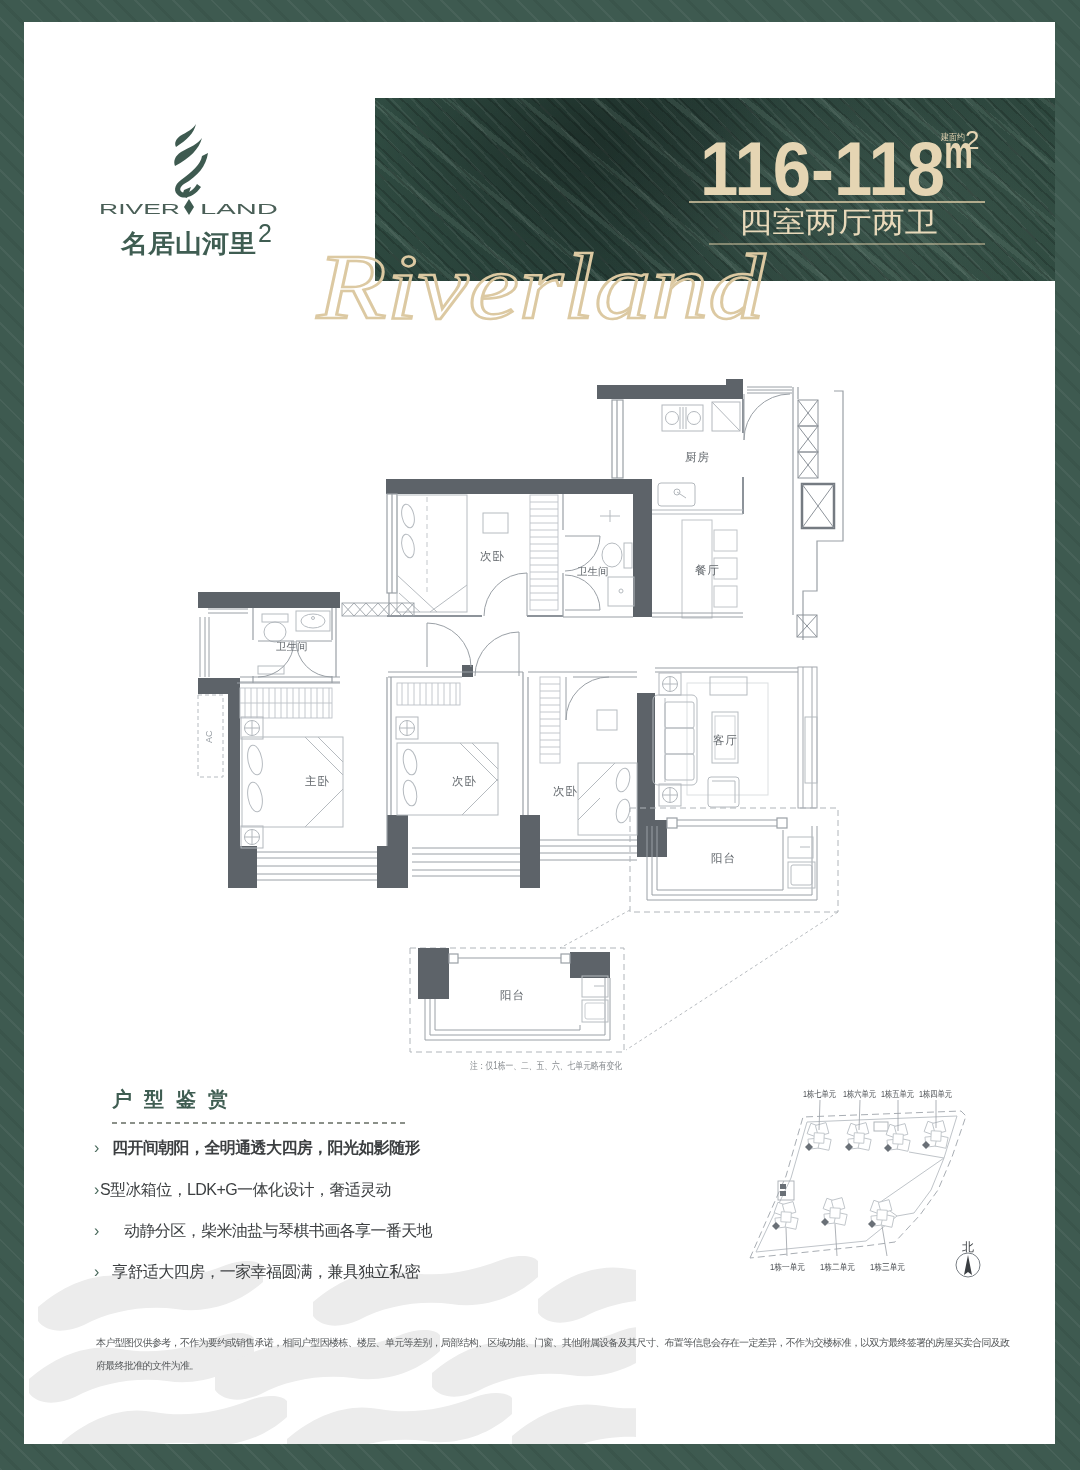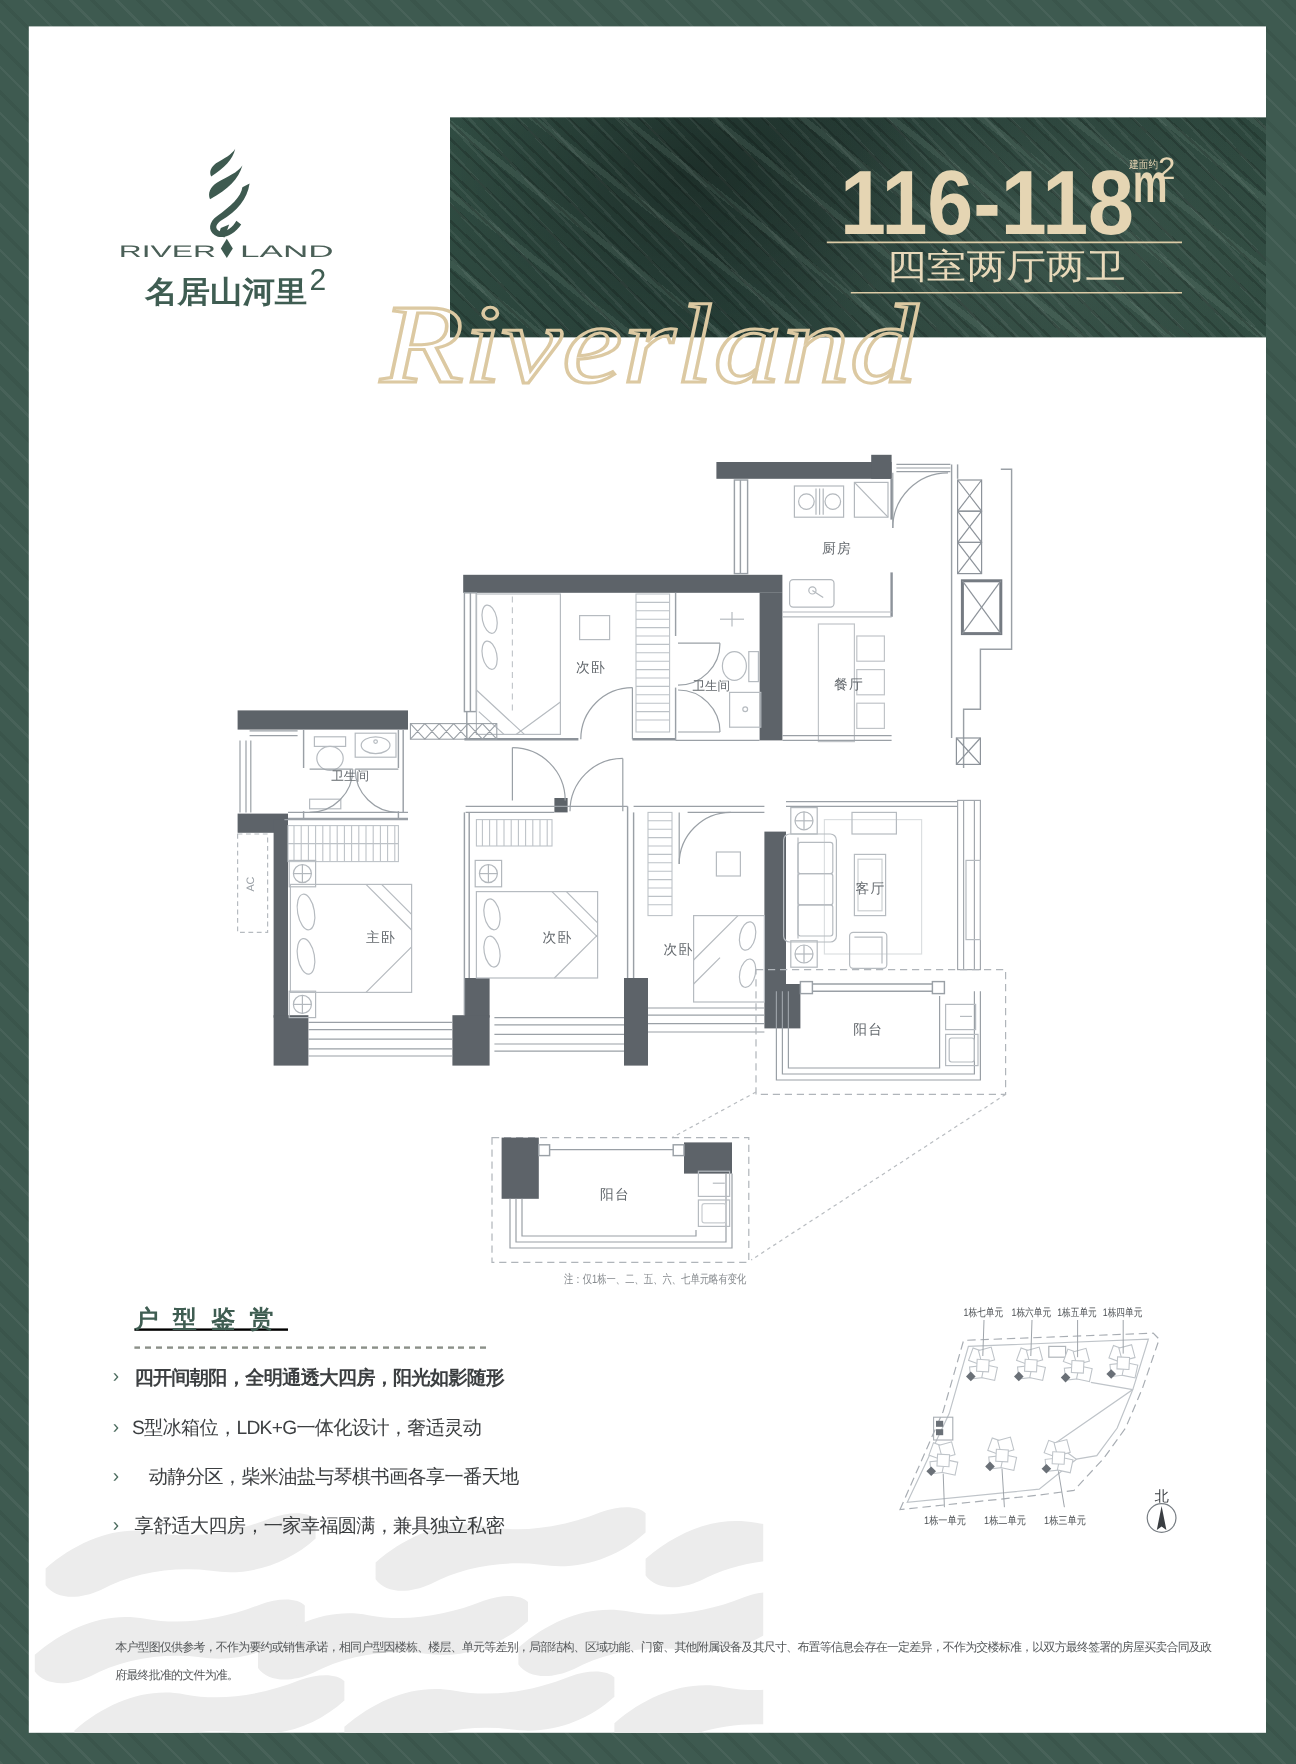--- a/index.html
+++ b/index.html
@@ -521,34 +521,34 @@
   <rect x="585" y="1003" width="20" height="16" rx="2" stroke="#c8ccd0"></rect>
 </g>
 
 <text x="500" y="999" font-size="11.5" fill="#63686d" letter-spacing="1">阳台</text>
 
 <text x="470" y="1069" font-size="10" fill="#85898d" textLength="152" lengthAdjust="spacingAndGlyphs">注：仅1栋一、二、五、六、七单元略有变化</text>
 
 <text x="685" y="461" font-size="11.5" fill="#63686d" letter-spacing="1">厨房</text>
 </svg>
 
-<div class="abs" style="left:112px;top:1086px;text-decoration:underline;">
+<div class="abs" style="left:112px;top:1086px;">
 
   <div style="font-size:20px;font-weight:bold;color:#3f5d52;letter-spacing:12px;">户型鉴赏</div>
 
   <div style="width:296px;height:2px;margin-top:9px;background:repeating-linear-gradient(90deg,#8b9089 0 5px,rgba(0,0,0,0) 5px 9px);"></div>
 </div>
 
 <div class="abs" style="left:94px;top:1130px;font-size:16px;color:#3c3f41;letter-spacing:-0.6px;">
 
   <div style="position:absolute;left:0;top:9px;color:#4a6a5d;">›</div>
   <div style="position:absolute;left:18px;top:8px;white-space:nowrap;font-weight:bold;">四开间朝阳，全明通透大四房，阳光如影随形</div>
 
   <div style="position:absolute;left:0;top:51px;color:#4a6a5d;">›</div>
-  <div style="position:absolute;left:16px;top:50px;white-space:nowrap;">S型冰箱位，LDK+G一体化设计，奢适灵动</div>
+  <div style="position:absolute;left:6px;top:50px;white-space:nowrap;">S型冰箱位，LDK+G一体化设计，奢适灵动</div>
 
   <div style="position:absolute;left:0;top:92px;color:#4a6a5d;">›</div>
   <div style="position:absolute;left:30px;top:91px;white-space:nowrap;">动静分区，柴米油盐与琴棋书画各享一番天地</div>
 
   <div style="position:absolute;left:0;top:133px;color:#4a6a5d;">›</div>
   <div style="position:absolute;left:18px;top:132px;white-space:nowrap;text-align:right;">享舒适大四房，一家幸福圆满，兼具独立私密</div>
 </div>
 
 <svg id="site" class="abs" style="left:730px;top:1082px;" width="330" height="210" viewBox="730 1082 330 210" fill="none">
 <defs>
@@ -614,13 +614,13 @@
   <text x="770" y="1270" textLength="35" lengthAdjust="spacingAndGlyphs">1栋一单元</text>
   <text x="820" y="1270" textLength="35" lengthAdjust="spacingAndGlyphs">1栋二单元</text>
   <text x="870" y="1270" textLength="35" lengthAdjust="spacingAndGlyphs">1栋三单元</text>
 </g>
 
 <text x="962" y="1251" font-size="12" fill="#3a3e42">北</text>
 <circle cx="968" cy="1265" r="12" stroke="#787e84" stroke-width="1"></circle>
 <polygon points="968,1255 964,1275 968,1272 972,1275" fill="#3a3e42"></polygon>
 </svg>
 
-<div class="abs" style="left:96px;top:1331px;font-size:10px;letter-spacing:-0.68px;line-height:23px;color:#55585a;white-space:nowrap;margin-top:31px;">本户型图仅供参考，不作为要约或销售承诺，相同户型因楼栋、楼层、单元等差别，局部结构、区域功能、门窗、其他附属设备及其尺寸、布置等信息会存在一定差异，不作为交楼标准，以双方最终签署的房屋买卖合同及政<br>府最终批准的文件为准。</div>
+<div class="abs" style="left:96px;top:1331px;font-size:10px;letter-spacing:-0.68px;line-height:23px;color:#55585a;white-space:nowrap;">本户型图仅供参考，不作为要约或销售承诺，相同户型因楼栋、楼层、单元等差别，局部结构、区域功能、门窗、其他附属设备及其尺寸、布置等信息会存在一定差异，不作为交楼标准，以双方最终签署的房屋买卖合同及政<br>府最终批准的文件为准。</div>
 
 </body></html>

